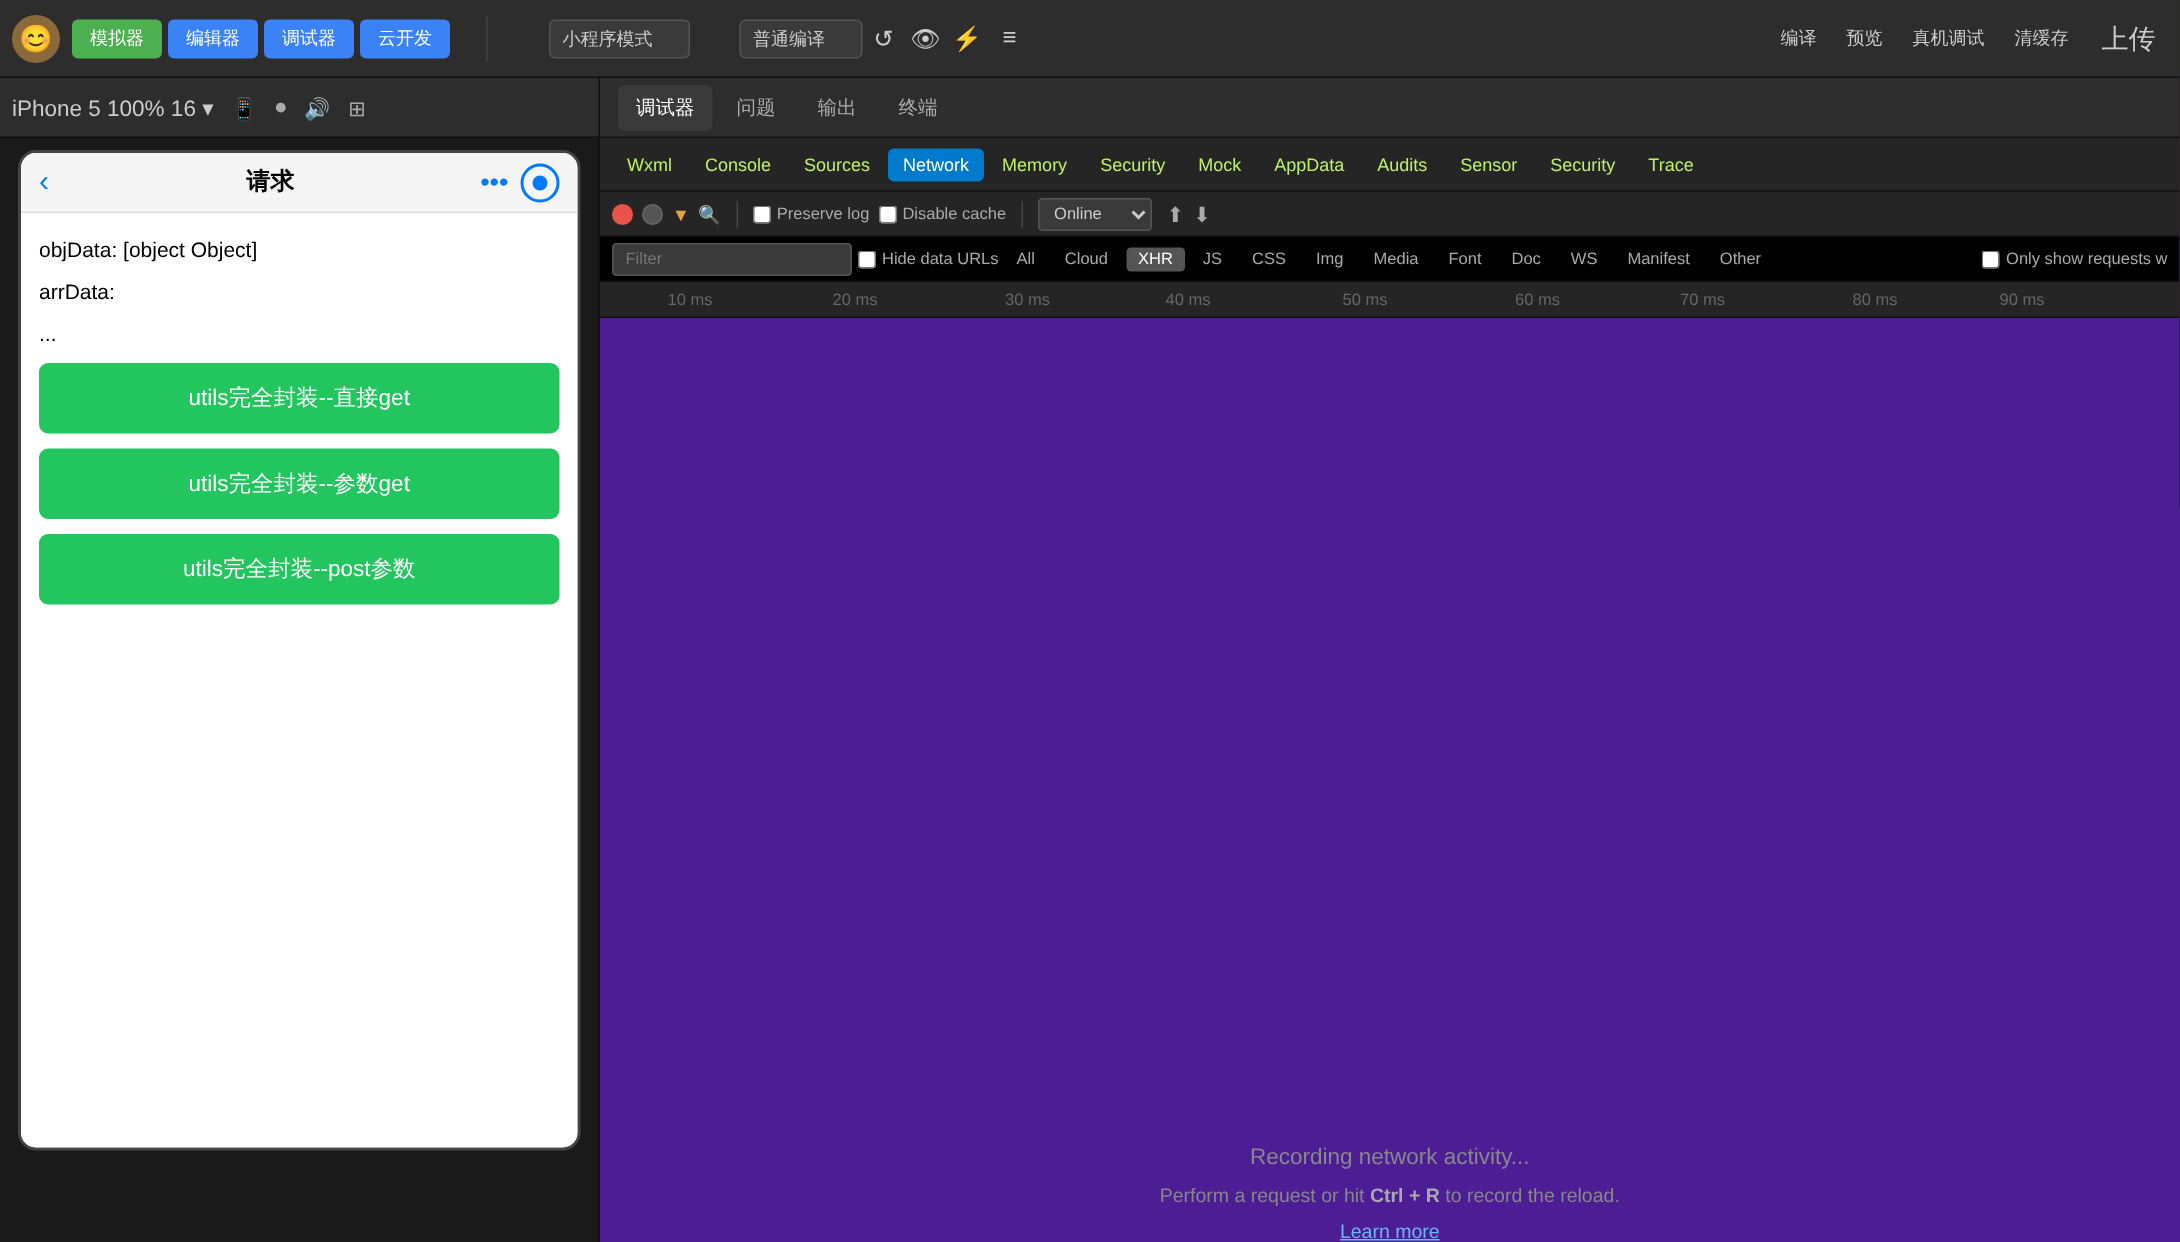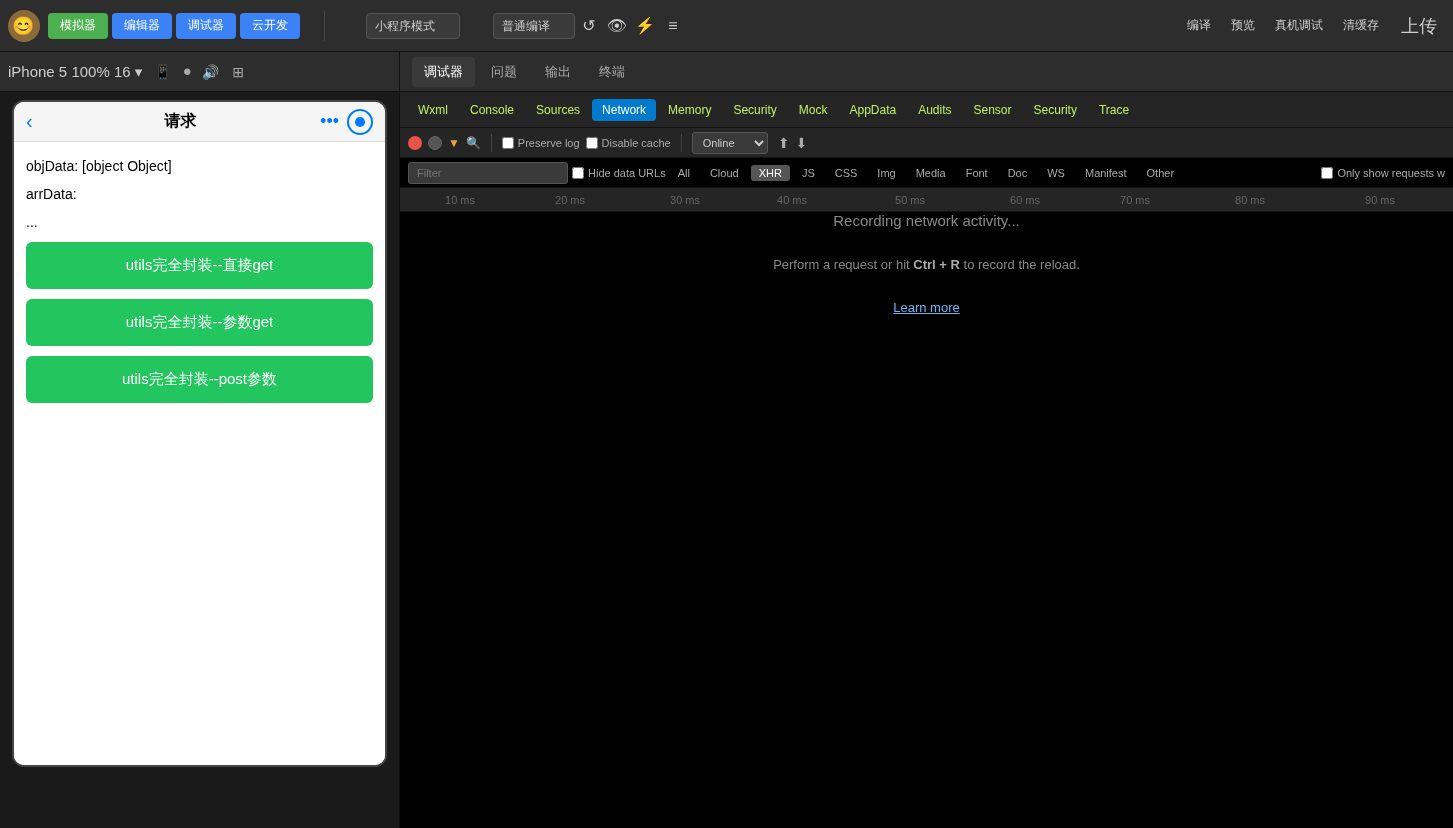--- a/index.html
+++ b/index.html
@@ -383,24 +383,24 @@
     .timeline-tick {
       position: absolute;
       transform: translateX(-50%);
     }
 
     
     .network-content {
       flex: 1;
       display: flex;
       align-items: center;
-      justify-content: flex-start;
+      justify-content: flex-end;
       flex-direction: column;
-      gap: 28px;
-      background: #000000;
+      gap: 9px;
+      background: #4c1d95;
     }
     .recording-text {
       color: #888;
       font-size: 15px;
     }
     .perform-text {
       color: #888;
       font-size: 13px;
     }
     .perform-text .shortcut {
@@ -572,21 +572,21 @@
 
     <div class="timeline-header">
       <span class="timeline-tick" style="left:60px;">10 ms</span>
       <span class="timeline-tick" style="left:170px;">20 ms</span>
       <span class="timeline-tick" style="left:285px;">30 ms</span>
       <span class="timeline-tick" style="left:392px;text-align:center;">40 ms</span>
       <span class="timeline-tick" style="left:510px;">50 ms</span>
       <span class="timeline-tick" style="left:625px;">60 ms</span>
       <span class="timeline-tick" style="left:735px;">70 ms</span>
       <span class="timeline-tick" style="left:850px;">80 ms</span>
-      <span class="timeline-tick" style="left:980px;">90 ms</span>
+      <span class="timeline-tick" style="left:948px;">90 ms</span>
     </div>
 
     <div class="network-content">
       <div class="recording-text">Recording network activity...</div>
       <div class="perform-text">
         <span>Perform a request or hit </span>
         <span class="shortcut">Ctrl + R</span>
         <span> to record the reload.</span>
       </div>
       <a class="learn-more-link">Learn more</a>

